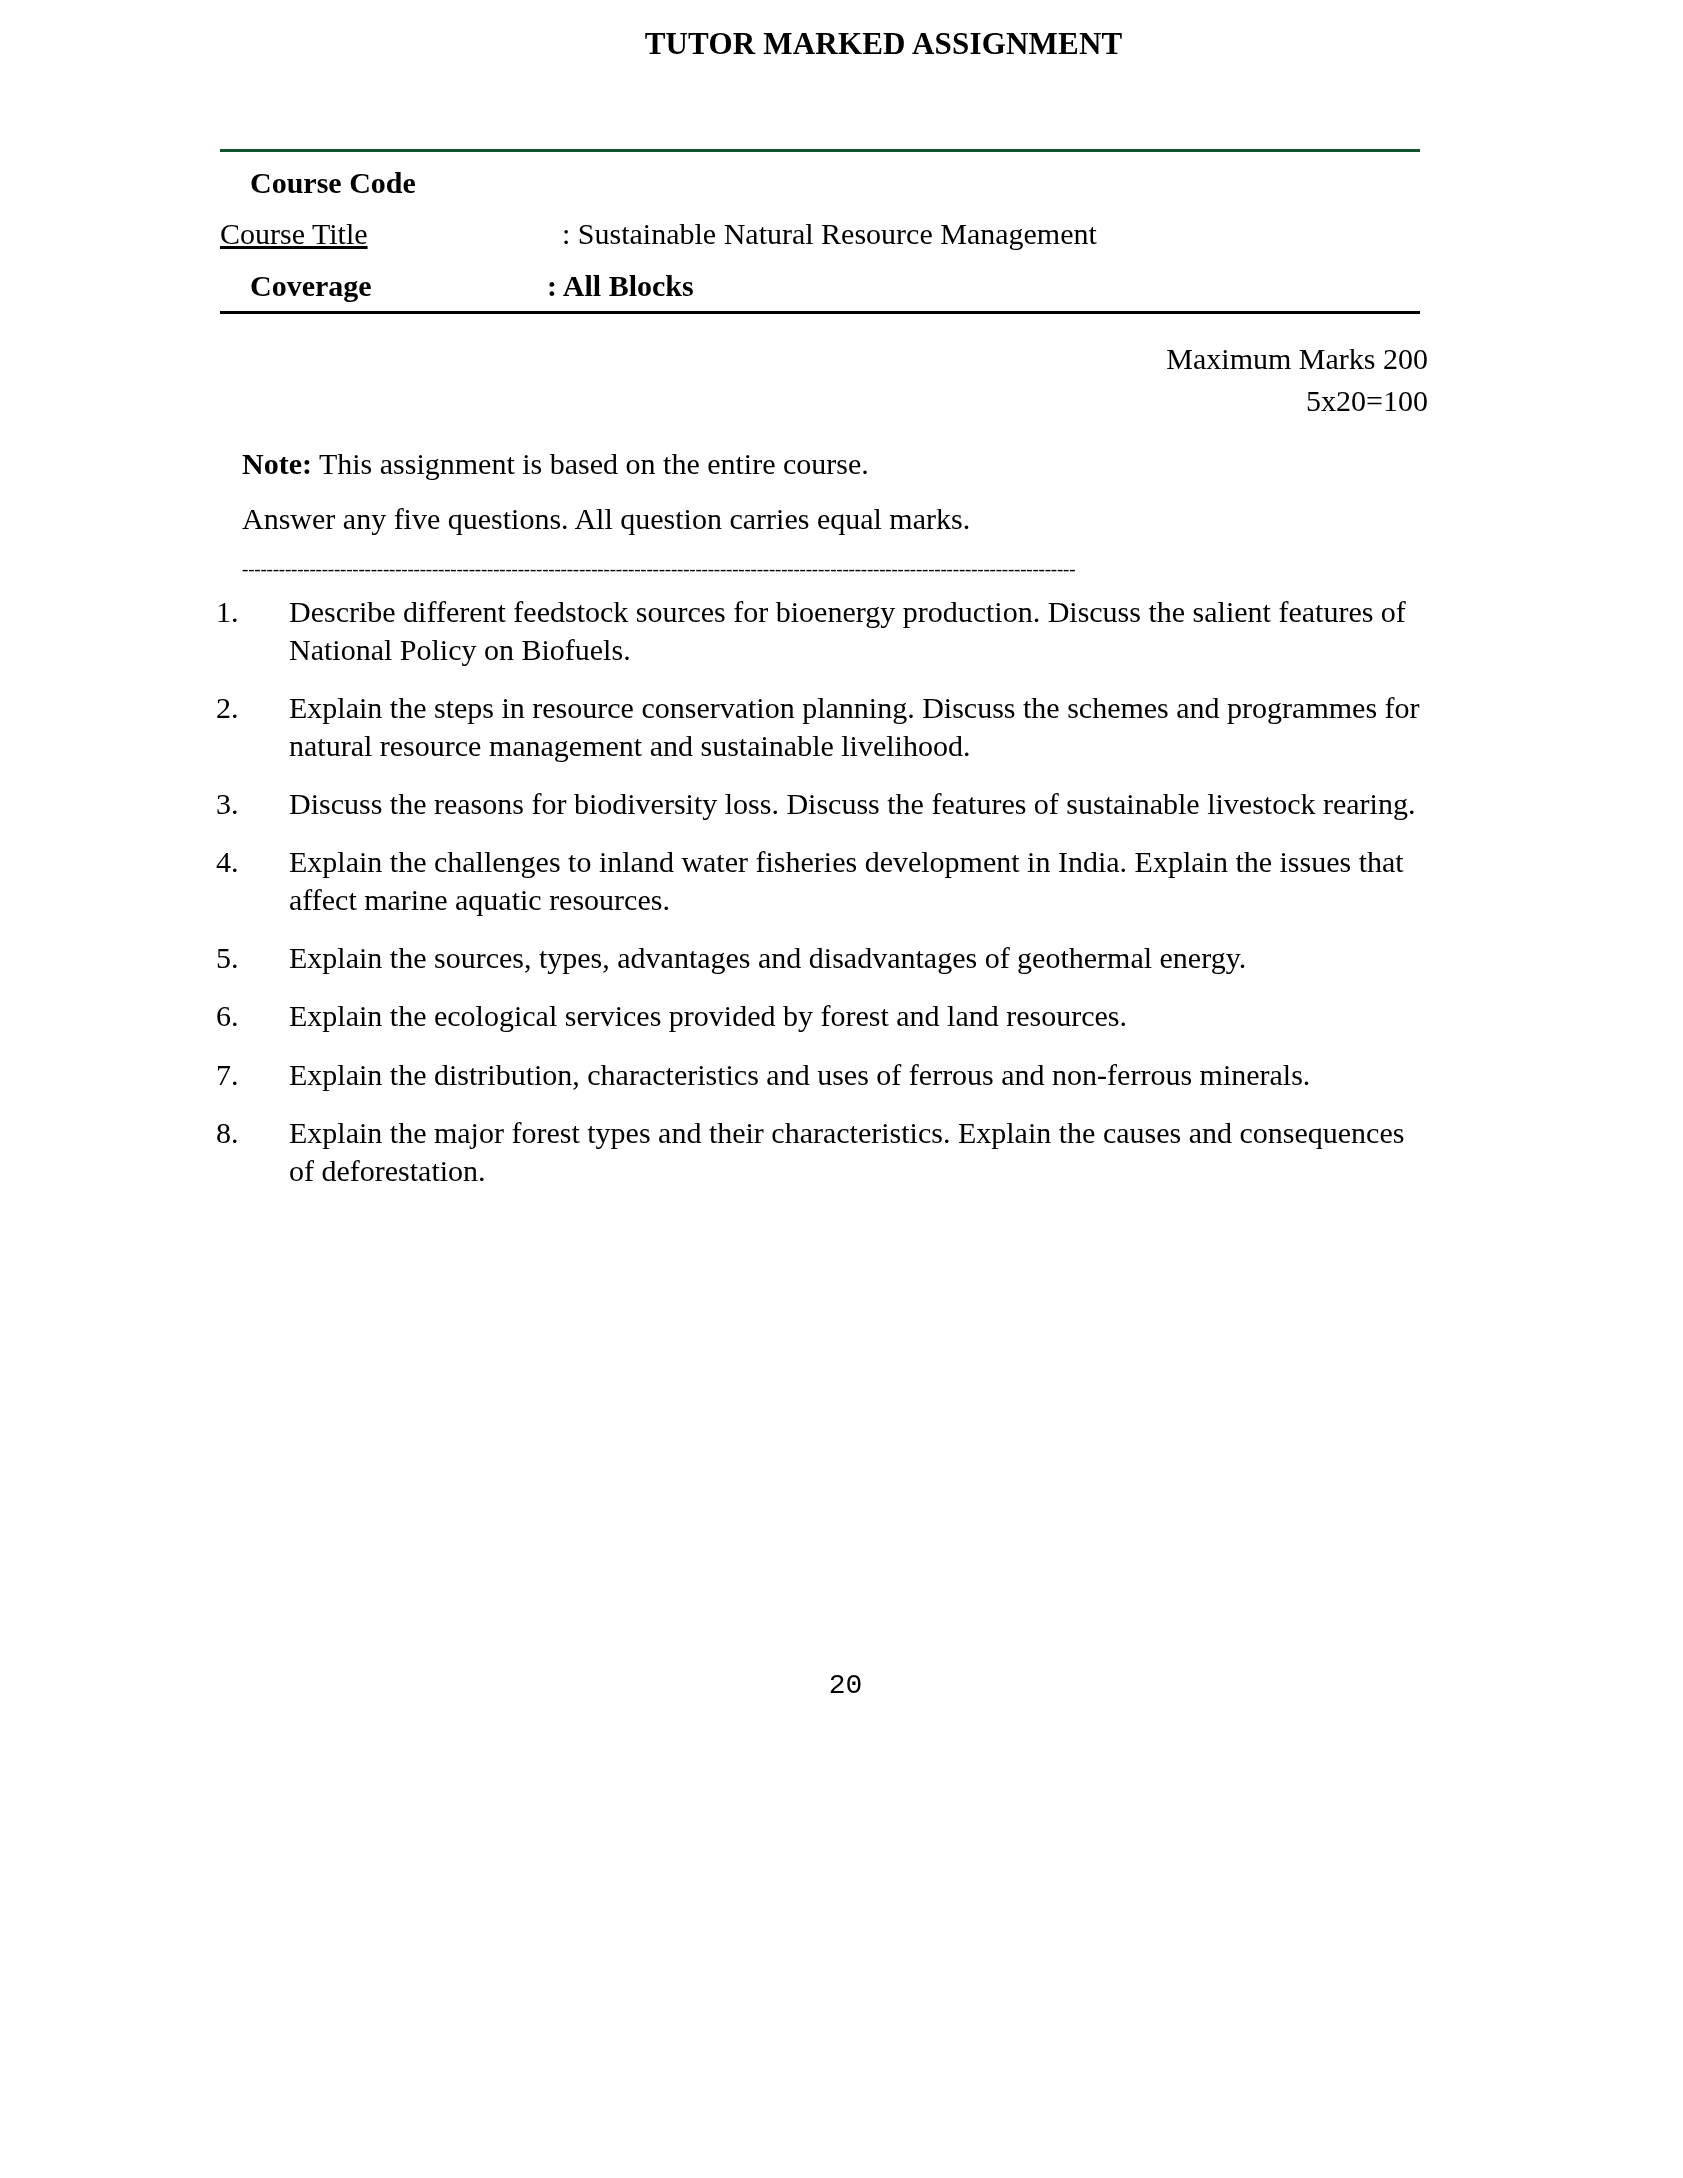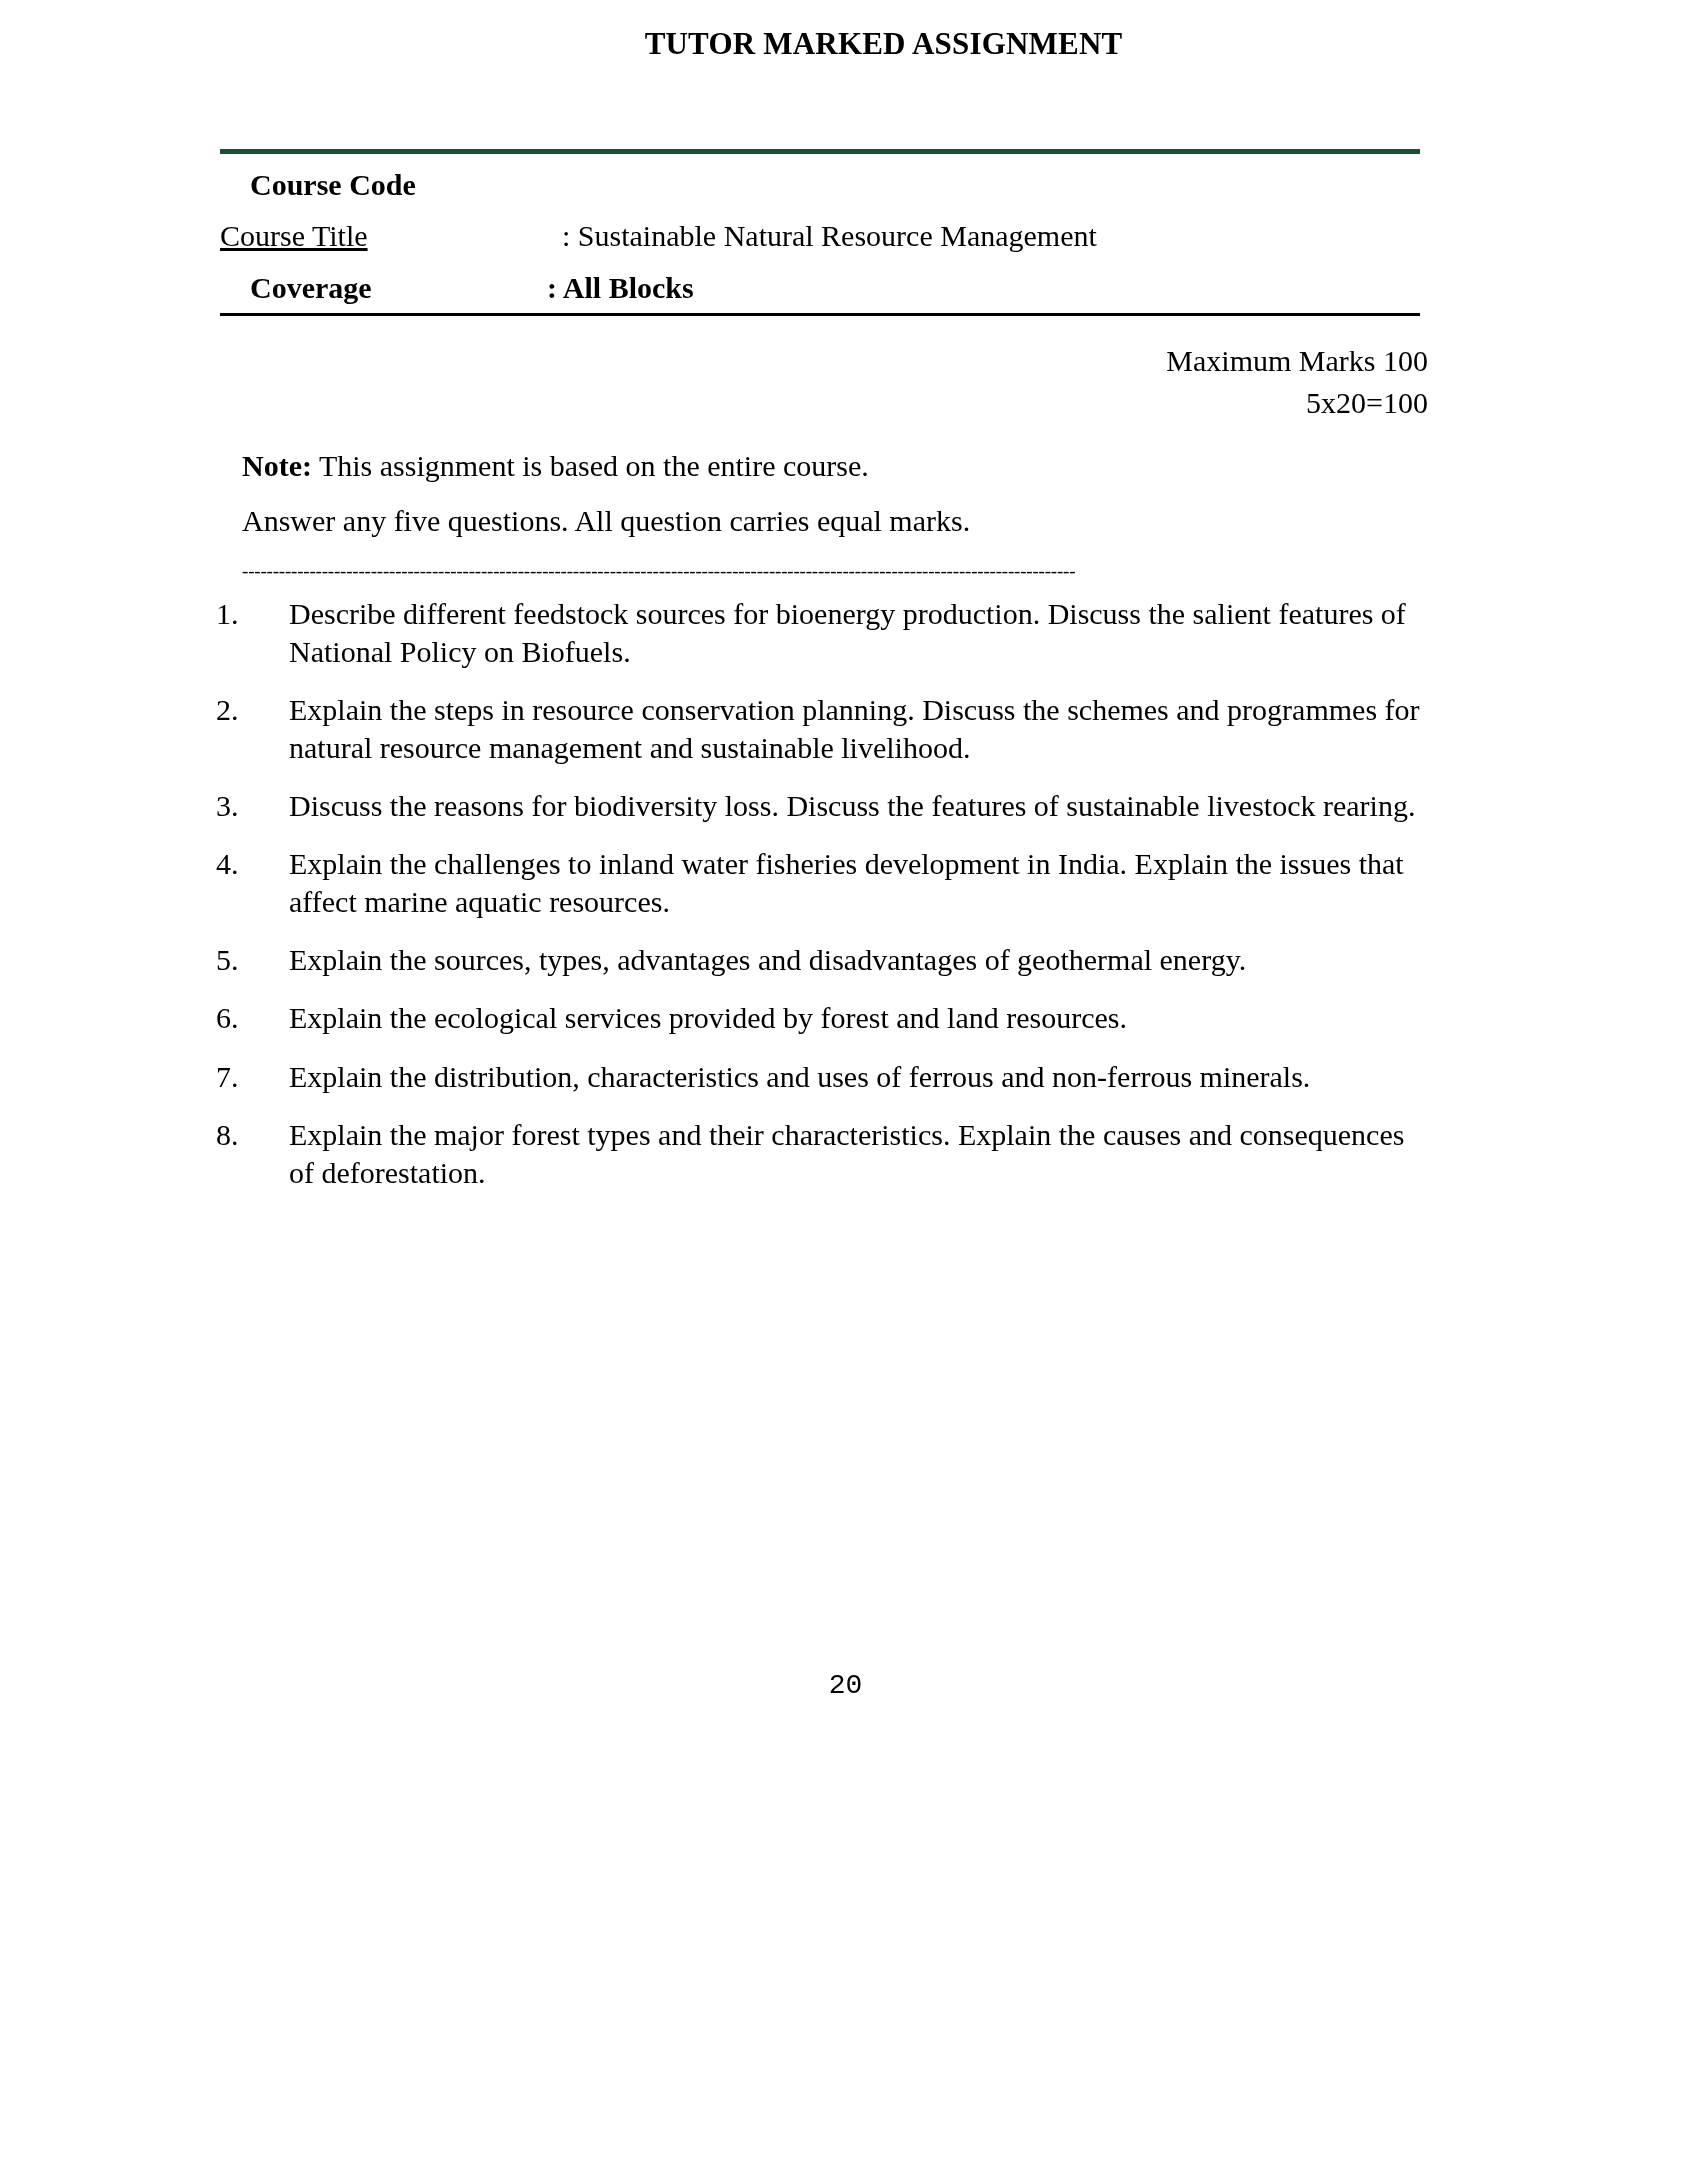--- a/index.html
+++ b/index.html
@@ -48,21 +48,21 @@
     line-height: 1.5;
     letter-spacing: 0.2px;
     text-align: center;
   }
 
   
   .info-table {
     margin-top: 81px;
     margin-left: 4px;
     width: 1200px;
-    border-top: 5px solid #14532d;
+    border-top: 3px solid #14532d;
     border-bottom: 3px solid #000;
   }
   .info-row {
     display: flex;
     align-items: baseline;
     font-size: 30px;
     line-height: 1.0;
     padding: 13px 0 13px 0;
   }
   .info-row .label {
@@ -184,21 +184,21 @@
 
 
       <div class="info-row bold r-cover">
         <div class="label">Coverage</div>
         <div class="value">: All Blocks</div>
       </div>
 
     </div>
 
     <div class="marks-block">
-      <div>Maximum Marks 100</div>
+      <div>Maximum Marks 200</div>
       <div>5x20=100</div>
     </div>
 
     <div class="notes">
       <p><span class="note-label">Note:</span><span> This assignment is based on the entire course.</span></p>
       <p>Answer any five questions. All question carries equal marks.</p>
     </div>
 
     <div class="divider">----------------------------------------------------------------------------------------------------------------------------------------</div>
 

